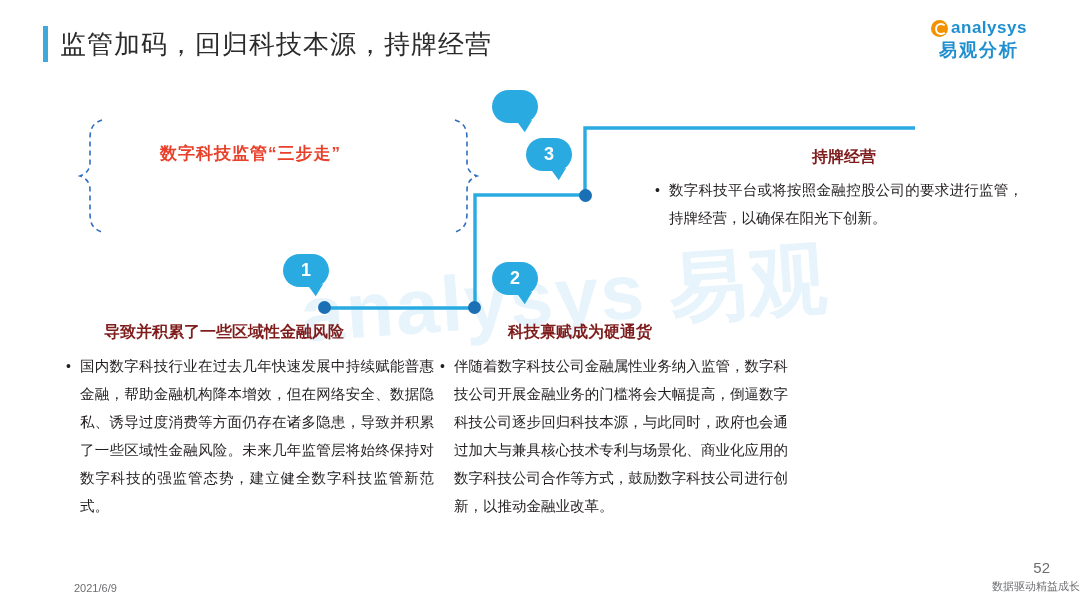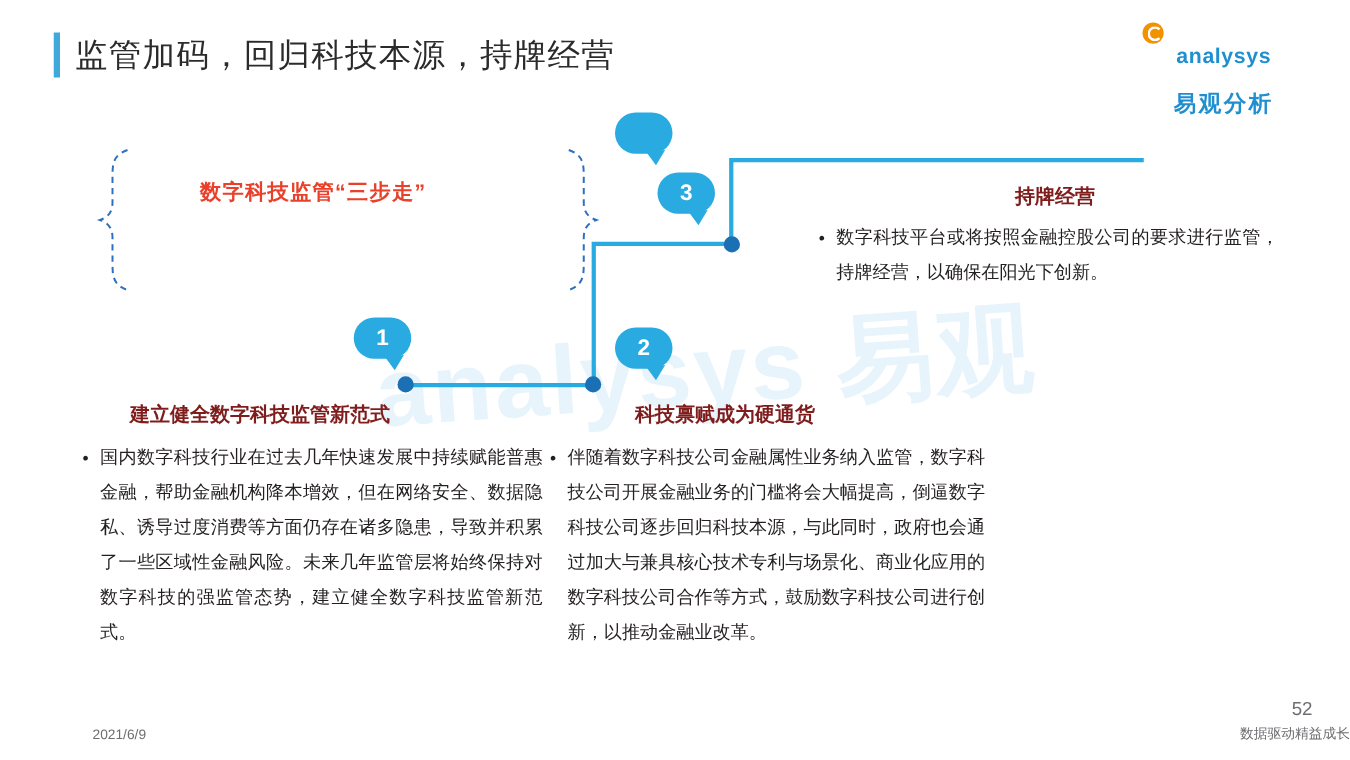--- a/index.html
+++ b/index.html
@@ -39,46 +39,46 @@
   
   .logo {
     position: absolute;
     right: 36px;
     top: 18px;
     text-align: center;
     width: 130px;
   }
   .logo-top {
     display: flex;
+    align-items: center;
     justify-content: center;
     color: #1f8fd0;
     font-size: 17px;
     font-weight: bold;
     letter-spacing: .5px;
-    flex-direction: column;
   }
   .logo-mark {
     width: 17px; height: 17px;
     border-radius: 50%;
     background: #f39200;
     display: inline-block;
     margin-right: 3px;
     position: relative;
   }
   .logo-mark::after {
     content: "";
     position: absolute;
     left: 4px; top: 3px;
     width: 8px; height: 8px;
     border: 2px solid #fff;
     border-radius: 50%;
     border-right-color: transparent;
   }
   .logo-sub {
-    margin-top: 16px;
+    margin-top: 0;
     color: #1f8fd0;
     font-size: 18px;
     font-weight: bold;
     letter-spacing: 2px;
   }
 
   
   .watermark {
     position: absolute;
     left: 300px;
@@ -228,21 +228,21 @@
   <div class="bubble" style="left:526px; top:48px;">
     <span>3</span>
   </div>
   <div class="node-dot" style="left:579px; top:99px;"></div>
 </div>
 
 <div class="bubble" style="position:absolute; left:492px; top:262px; z-index:4;">
   <span>2</span>
 </div>
 
-<div class="sec-head" style="left:104px; top:322px;">建立健全数字科技监管新范式</div>
+<div class="sec-head" style="left:104px; top:322px;">导致并积累了一些区域性金融风险</div>
 <div class="sec-head" style="left:508px; top:322px;">科技禀赋成为硬通货</div>
 <div class="sec-head" style="left:812px; top:147px;">持牌经营</div>
 
 <div class="para" style="left:66px; top:352px; width:368px;">
   <span class="bullet">•</span>
   <span class="txt">国内数字科技行业在过去几年快速发展中持续赋能普惠金融，帮助金融机构降本增效，但在网络安全、数据隐私、诱导过度消费等方面仍存在诸多隐患，导致并积累了一些区域性金融风险。未来几年监管层将始终保持对数字科技的强监管态势，建立健全数字科技监管新范式。</span>
 </div>
 
 <div class="para" style="left:440px; top:352px; width:348px;">
   <span class="bullet">•</span>

